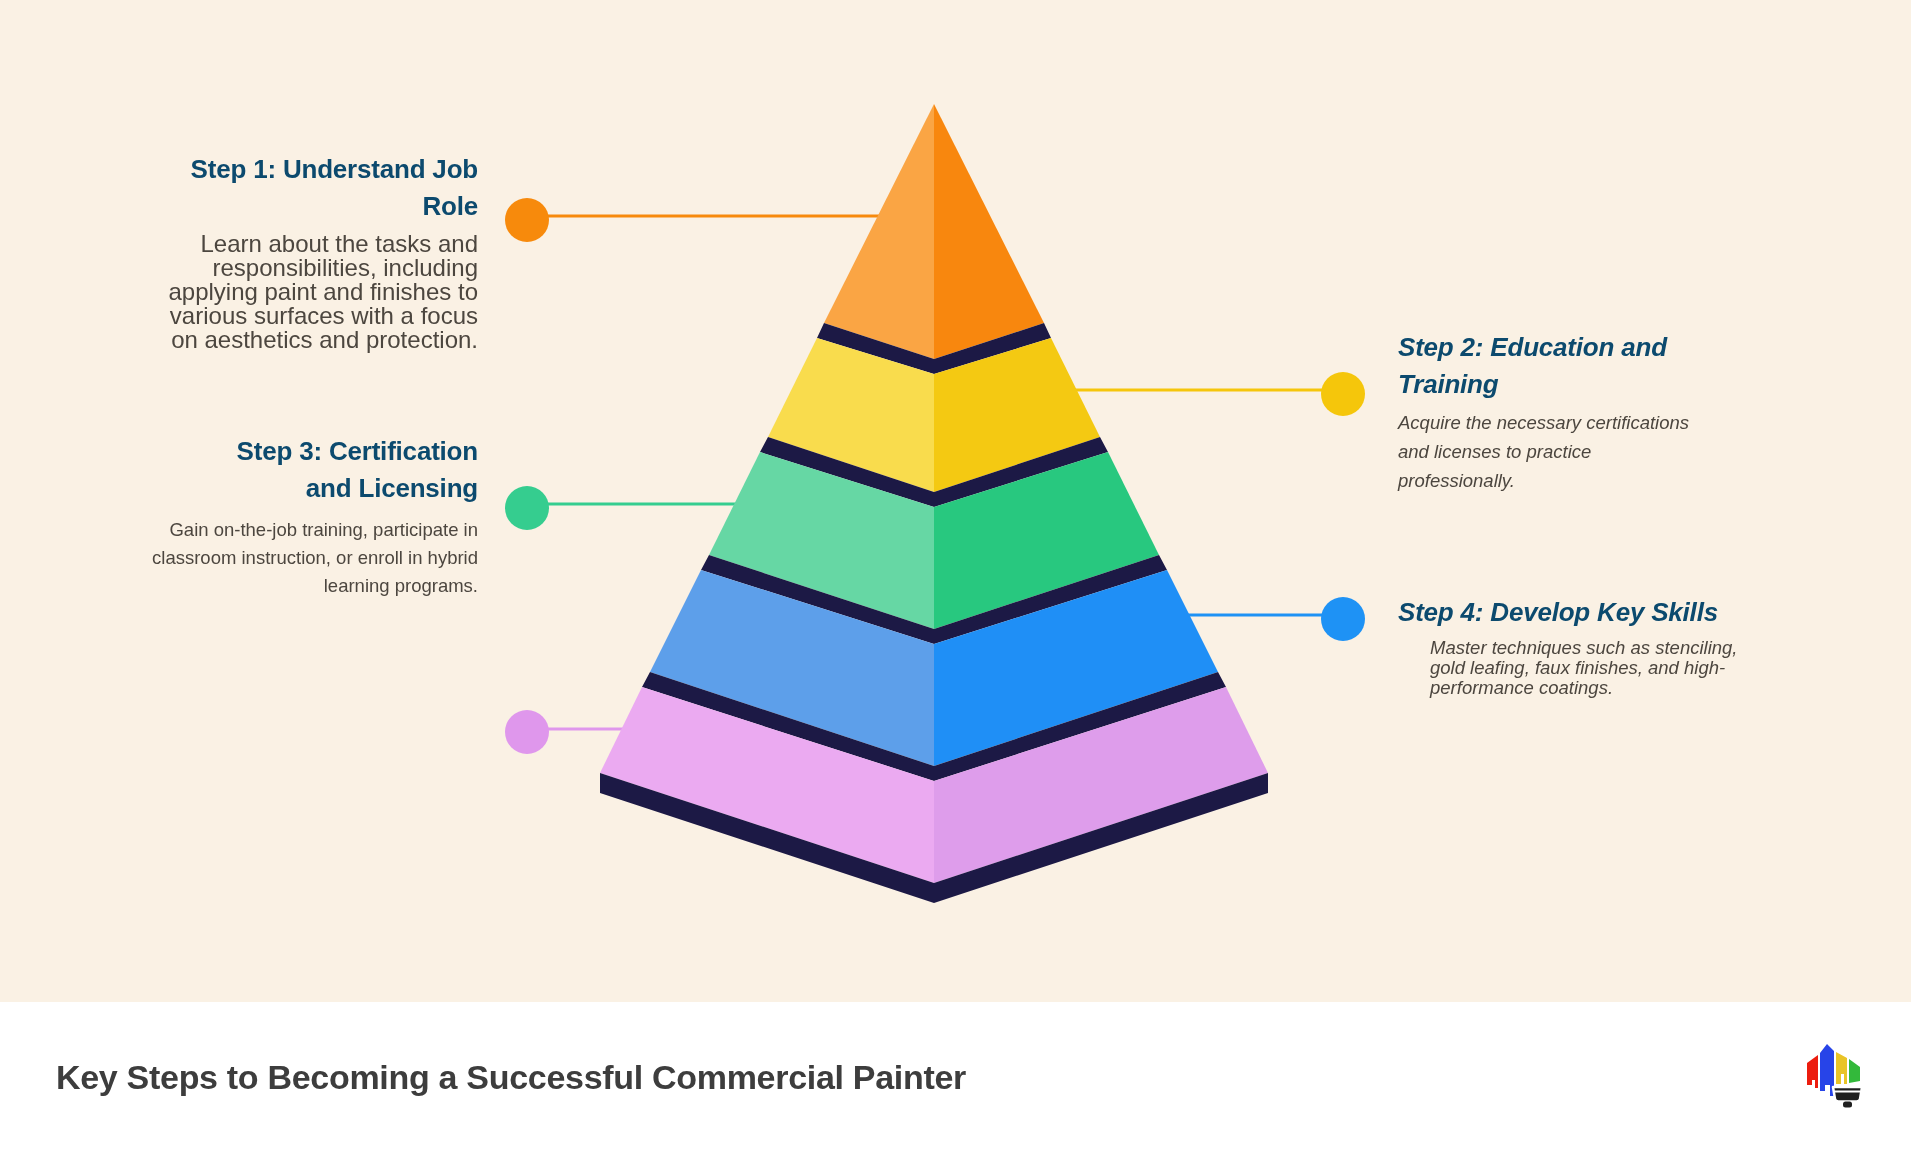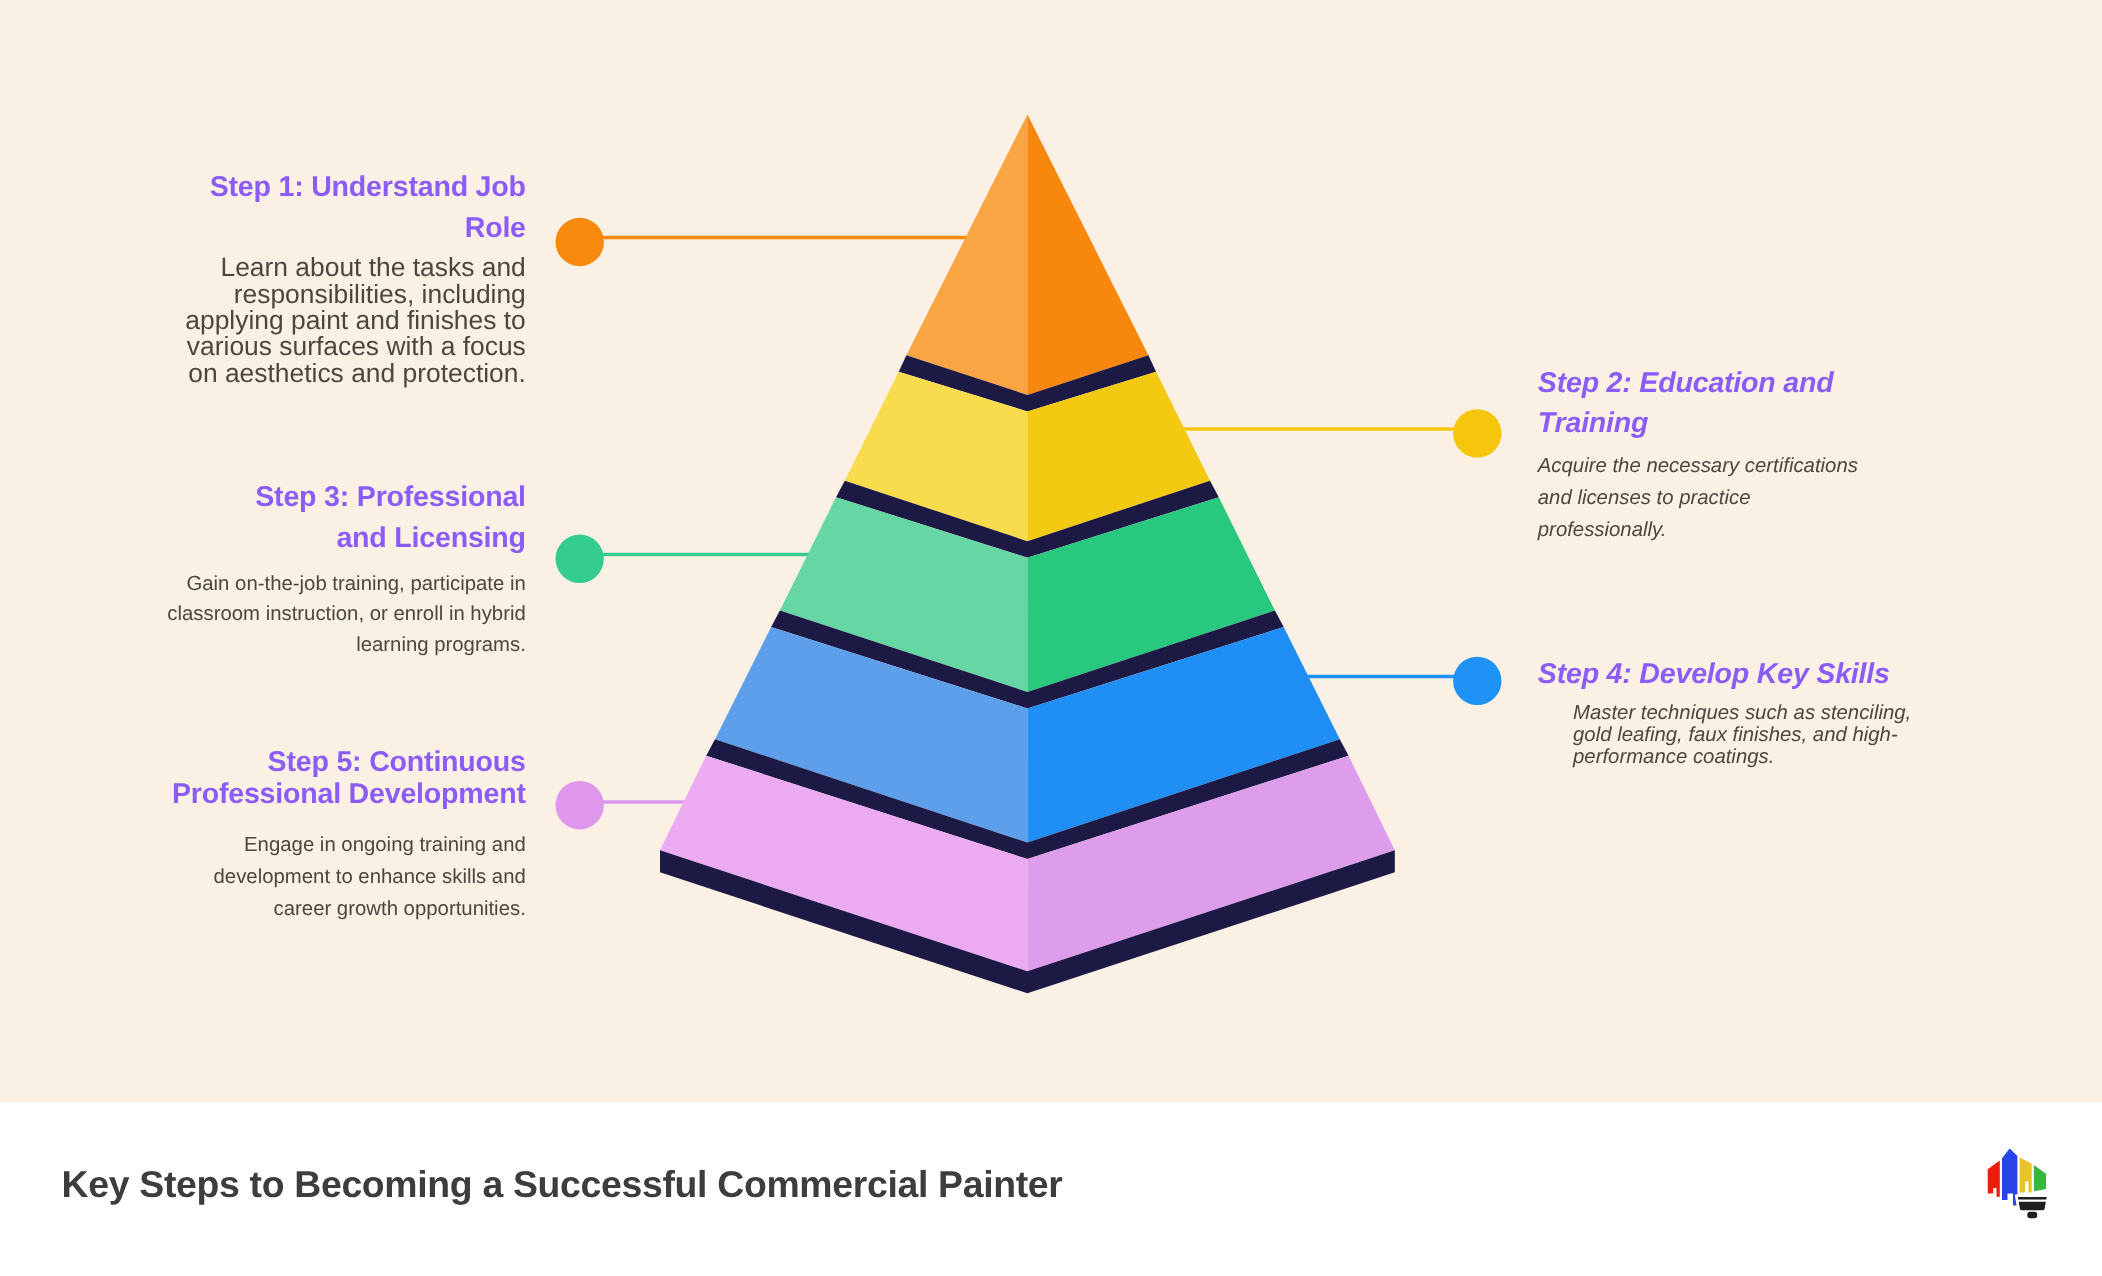--- a/index.html
+++ b/index.html
@@ -16,21 +16,21 @@
     left:0; top:0;
     width:1911px; height:1160px;
     display:block;
   }
   
   .step{position:absolute;}
   .step .title{
     font-weight:bold;
     font-size:26px;
     line-height:37px;
-    color:#8b5cf6;
+    color:#0c4a6e;
     letter-spacing:-0.2px;
   }
   .step .desc{
     font-size:18.5px;
     color:#4C463F;
     margin-top:7px;
   }
   .step.left{text-align:right;}
   .step.right{text-align:left;font-style:italic;}
   .step.left .title,.step.left .desc{margin-left:auto;}
@@ -136,33 +136,29 @@
     <div class="title">Step 1: Understand Job Role</div>
     <div class="desc">Learn about the tasks and responsibilities, including applying paint and finishes to various surfaces with a focus on aesthetics and protection.</div>
   </div>
 
   <div class="step right" id="step2">
     <div class="title">Step 2: Education and Training</div>
     <div class="desc">Acquire the necessary certifications and licenses to practice professionally.</div>
   </div>
 
   <div class="step left" id="step3">
-    <div class="title">Step 3: Professional and Licensing</div>
+    <div class="title">Step 3: Certification and Licensing</div>
     <div class="desc">Gain on-the-job training, participate in classroom instruction, or enroll in hybrid learning programs.</div>
   </div>
 
   <div class="step right" id="step4">
     <div class="title">Step 4: Develop Key Skills</div>
     <div class="desc">Master techniques such as stenciling, gold leafing, faux finishes, and high-performance coatings.</div>
   </div>
 
-  <div class="step left" id="step5">
-    <div class="title">Step 5: Continuous Professional Development</div>
-    <div class="desc">Engage in ongoing training and development to enhance skills and career growth opportunities.</div>
-  </div>
 
   <div class="footer-bar" style="background: rgb(255, 255, 255);"></div>
   <div class="footer-title">Key Steps to Becoming a Successful Commercial Painter</div>
 
 
   <svg class="brand-logo" viewBox="0 0 62 70">
     <polygon points="1,22 12,14 12,47 9,47 9,39 6,39 6,44 1,44" fill="#EC1D0E"></polygon>
     <polygon points="14,12 21,3 28,10 28,55 24,55 24,44 19,44 19,50 14,50" fill="#2744E8"></polygon>
     <polygon points="30,11 41,17 41,43 38,43 38,33 35,33 35,43 30,43" fill="#E9C426"></polygon>
     <polygon points="43,18 54,26 54,40 43,42" fill="#33B93B"></polygon>

